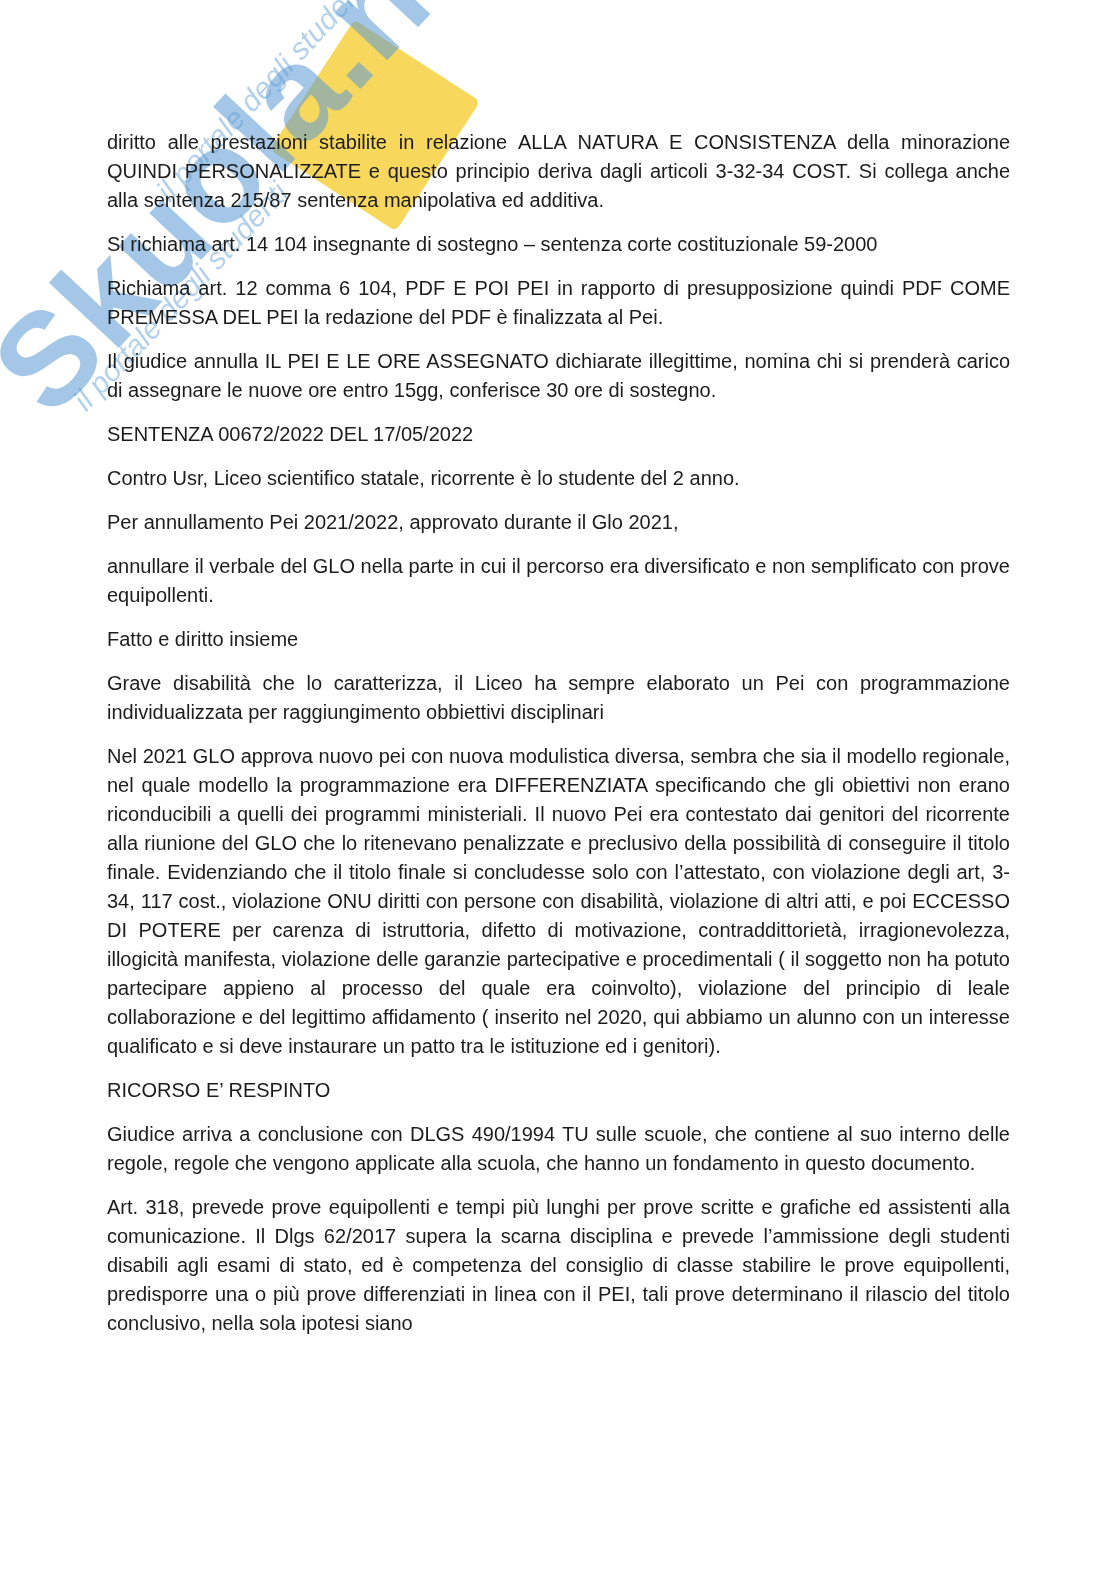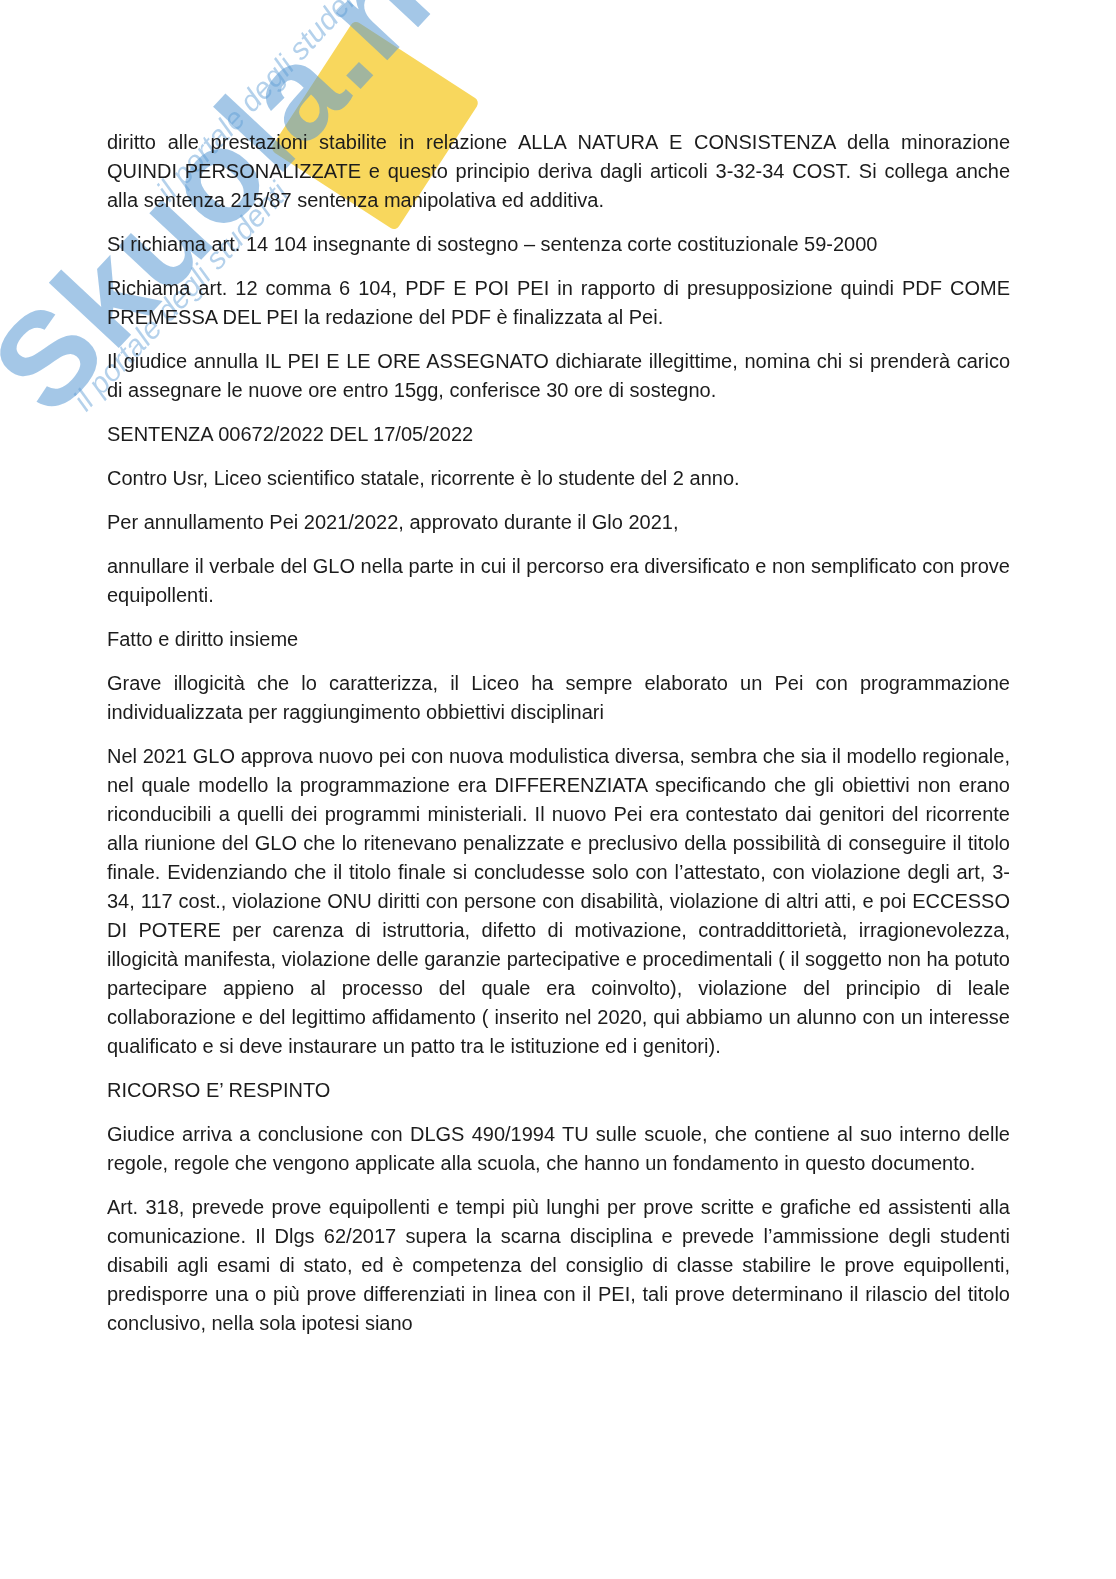--- a/index.html
+++ b/index.html
@@ -99,20 +99,20 @@
   <div class="content">
     <p>diritto alle prestazioni stabilite in relazione ALLA NATURA E CONSISTENZA della minorazione QUINDI PERSONALIZZATE e questo principio deriva dagli articoli 3-32-34 COST. Si collega anche alla sentenza 215/87 sentenza manipolativa ed additiva.</p>
     <p>Si richiama art. 14 104 insegnante di sostegno – sentenza corte costituzionale 59-2000</p>
     <p>Richiama art. 12 comma 6 104, PDF E POI PEI in rapporto di presupposizione quindi PDF COME PREMESSA DEL PEI la redazione del PDF è finalizzata al Pei.</p>
     <p>Il giudice annulla IL PEI E LE ORE ASSEGNATO dichiarate illegittime, nomina chi si prenderà carico di assegnare le nuove ore entro 15gg, conferisce 30 ore di sostegno.</p>
     <p>SENTENZA 00672/2022 DEL 17/05/2022</p>
     <p>Contro Usr, Liceo scientifico statale, ricorrente è lo studente del 2 anno.</p>
     <p>Per annullamento Pei 2021/2022, approvato durante il Glo 2021,</p>
     <p>annullare il verbale del GLO nella parte in cui il percorso era diversificato e non semplificato con prove equipollenti.</p>
     <p>Fatto e diritto insieme</p>
-    <p>Grave illogicità che lo caratterizza, il Liceo ha sempre elaborato un Pei con programmazione individualizzata per raggiungimento obbiettivi disciplinari</p>
+    <p>Grave disabilità che lo caratterizza, il Liceo ha sempre elaborato un Pei con programmazione individualizzata per raggiungimento obbiettivi disciplinari</p>
     <p>Nel 2021 GLO approva nuovo pei con nuova modulistica diversa, sembra che sia il modello regionale, nel quale modello la programmazione era DIFFERENZIATA specificando che gli obiettivi non erano riconducibili a quelli dei programmi ministeriali. Il nuovo Pei era contestato dai genitori del ricorrente alla riunione del GLO che lo ritenevano penalizzate e preclusivo della possibilità di conseguire il titolo finale. Evidenziando che il titolo finale si concludesse solo con l’attestato, con violazione degli art, 3-34, 117 cost., violazione ONU diritti con persone con disabilità, violazione di altri atti, e poi ECCESSO DI POTERE per carenza di istruttoria, difetto di motivazione, contraddittorietà, irragionevolezza, illogicità manifesta, violazione delle garanzie partecipative e procedimentali ( il soggetto non ha potuto partecipare appieno al processo del quale era coinvolto), violazione del principio di leale collaborazione e del legittimo affidamento ( inserito nel 2020, qui abbiamo un alunno con un interesse qualificato e si deve instaurare un patto tra le istituzione ed i genitori).</p>
     <p>RICORSO E’ RESPINTO</p>
     <p>Giudice arriva a conclusione con DLGS 490/1994 TU sulle scuole, che contiene al suo interno delle regole, regole che vengono applicate alla scuola, che hanno un fondamento in questo documento.</p>
     <p>Art. 318, prevede prove equipollenti e tempi più lunghi per prove scritte e grafiche ed assistenti alla comunicazione. Il Dlgs 62/2017 supera la scarna disciplina e prevede l’ammissione degli studenti disabili agli esami di stato, ed è competenza del consiglio di classe stabilire le prove equipollenti, predisporre una o più prove differenziati in linea con il PEI, tali prove determinano il rilascio del titolo conclusivo, nella sola ipotesi siano</p>
   </div>
 
 </div>
 
 </body></html>

